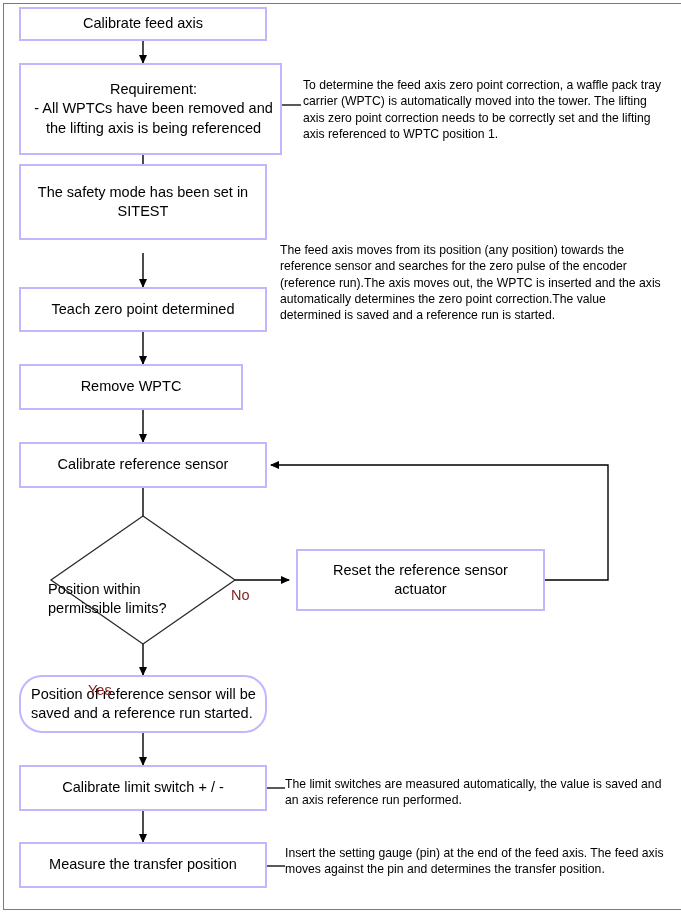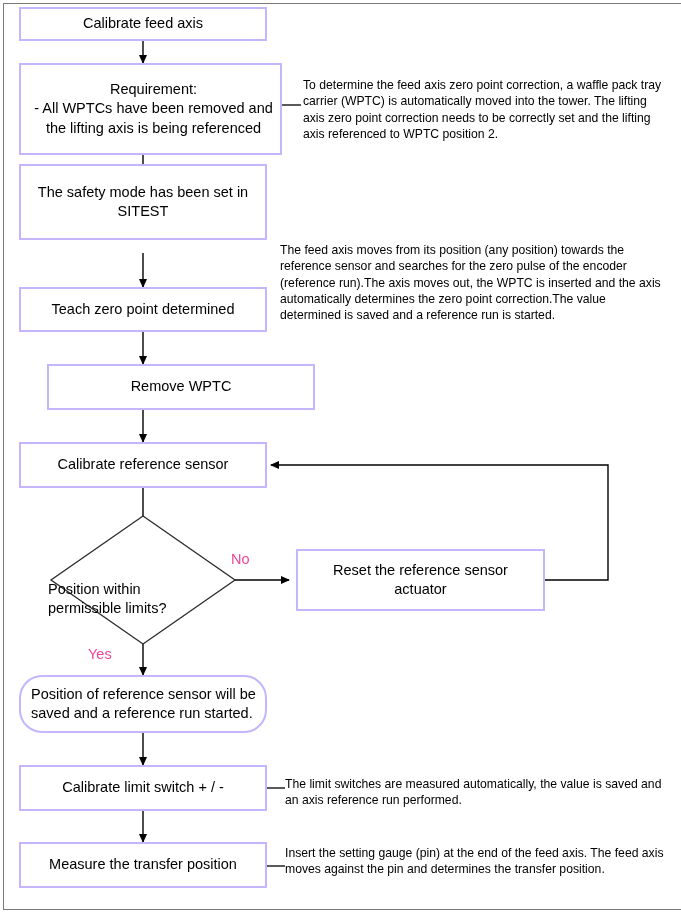--- a/index.html
+++ b/index.html
@@ -57,22 +57,23 @@
     position: absolute;
     font-size: 14.5px;
     line-height: 1.3;
     text-align: left;
     color: #000000;
     width: 190px;
   }
   .edge-label {
     position: absolute;
     font-size: 14.5px;
-    color: #ec4899;
+    color: #7f1d1d;
     white-space: nowrap;
+    margin-top: 36px;
   }
   .annotation {
     position: absolute;
     font-size: 12.2px;
     line-height: 1.34;
     color: #000000;
   }
 </style>
 </head>
 <body>
@@ -129,21 +130,21 @@
 
   <div class="node" style="left:19px; top:164px; width:248px; height:76px; white-space:pre-line;">
     <span>The safety mode has been set in
 SITEST</span>
   </div>
 
   <div class="node" style="left:19px; top:287px; width:248px; height:45px;">
     <span>Teach zero point determined</span>
   </div>
 
-  <div class="node" style="left:19px; top:364px; width:268px; height:46px;margin-left:28px;">
+  <div class="node" style="left:19px; top:364px; width:224px; height:46px;">
     <span>Remove WPTC</span>
   </div>
 
   <div class="node" style="left:19px; top:442px; width:248px; height:46px;text-align:center;">
     <span>Calibrate reference sensor</span>
   </div>
 
   <div class="decision-label" style="left:48px; top:561px; white-space:pre-line;">
     <span>Position within
 permissible limits?</span>
@@ -169,21 +170,21 @@
 
   <div class="edge-label" style="left:231px; top:551px;">
     <span>No</span>
   </div>
 
   <div class="edge-label" style="left:88px; top:646px;">
     <span>Yes</span>
   </div>
 
   <div class="annotation" style="left:303px; top:77px; width:368px;">
-    <span>To determine the feed axis zero point correction, a waffle pack tray carrier (WPTC) is automatically moved into the tower. The lifting axis zero point correction needs to be correctly set and the lifting axis referenced to WPTC position 2.</span>
+    <span>To determine the feed axis zero point correction, a waffle pack tray carrier (WPTC) is automatically moved into the tower. The lifting axis zero point correction needs to be correctly set and the lifting axis referenced to WPTC position 1.</span>
   </div>
 
   <div class="annotation" style="left:280px; top:242px; width:385px;">
     <span>The feed axis moves from its position (any position) towards the reference sensor and searches for the zero pulse of the encoder (reference run).The axis moves out, the WPTC is inserted and the axis automatically determines the zero point correction.The value determined is saved and a reference run is started.</span>
   </div>
 
   <div class="annotation" style="left:285px; top:776px; width:380px;">
     <span>The limit switches are measured automatically, the value is saved and an axis reference run performed.</span>
   </div>
 

